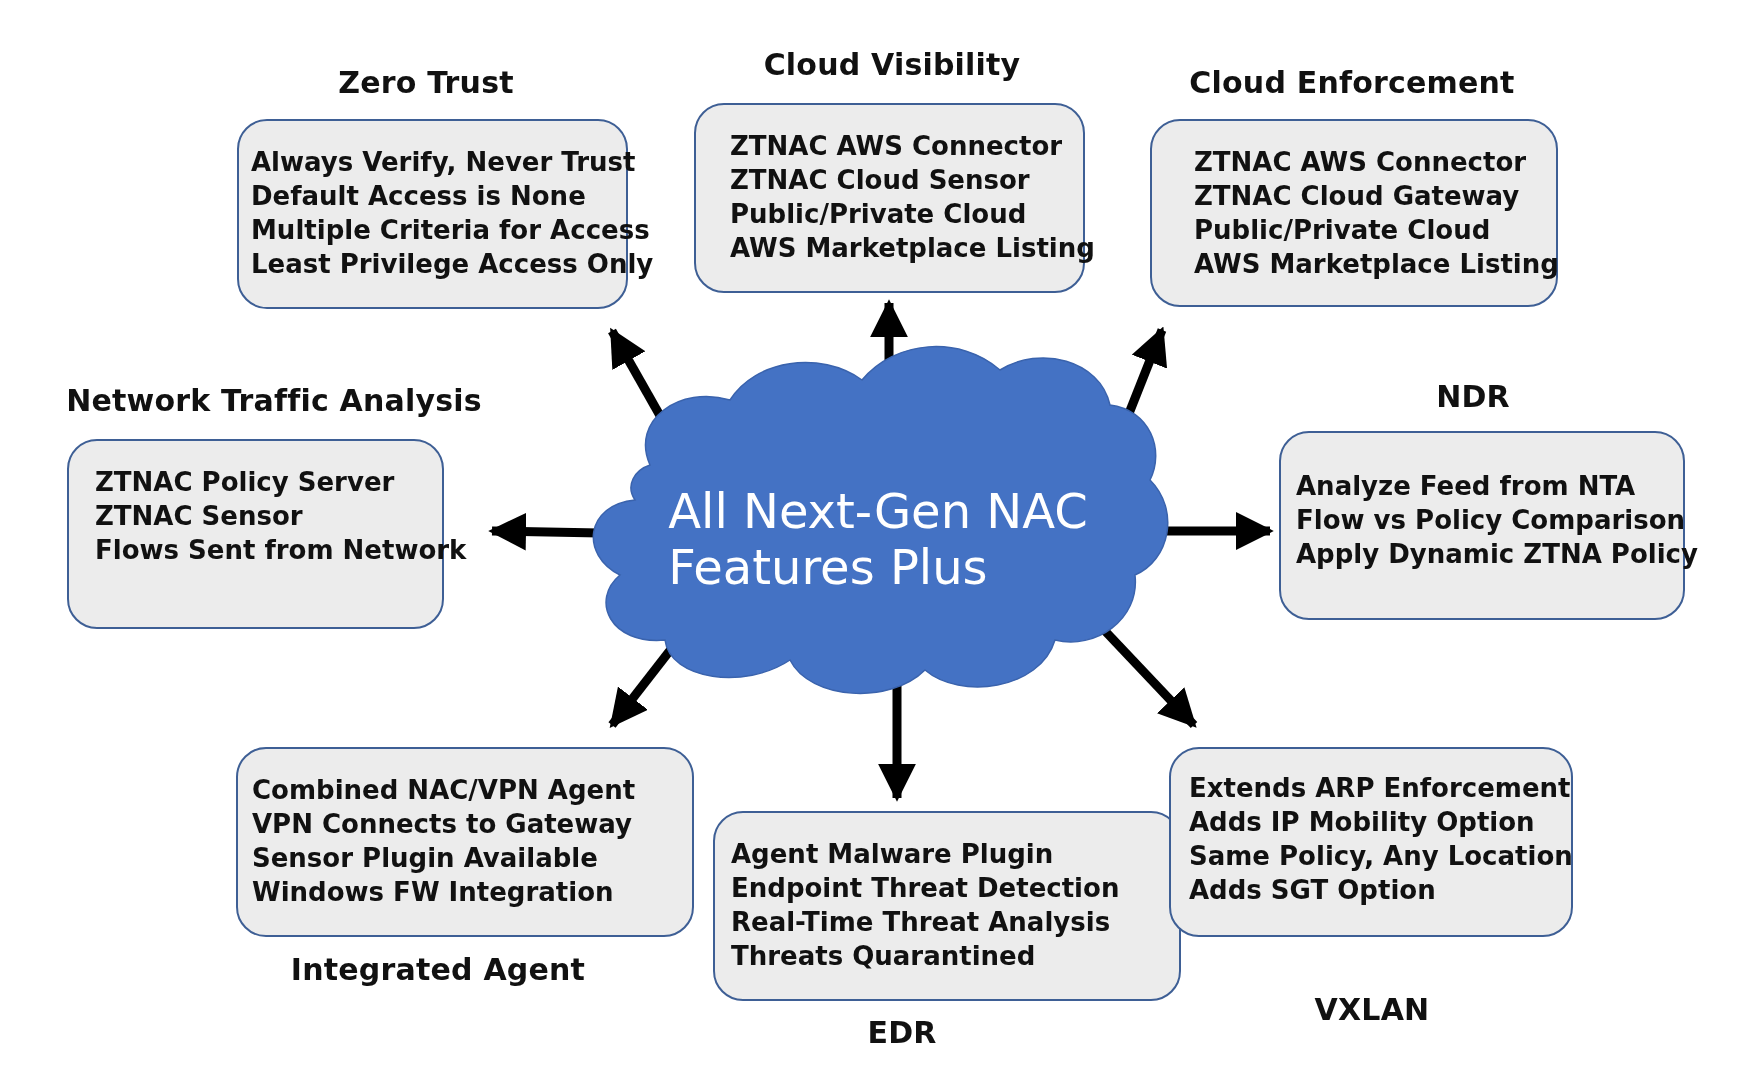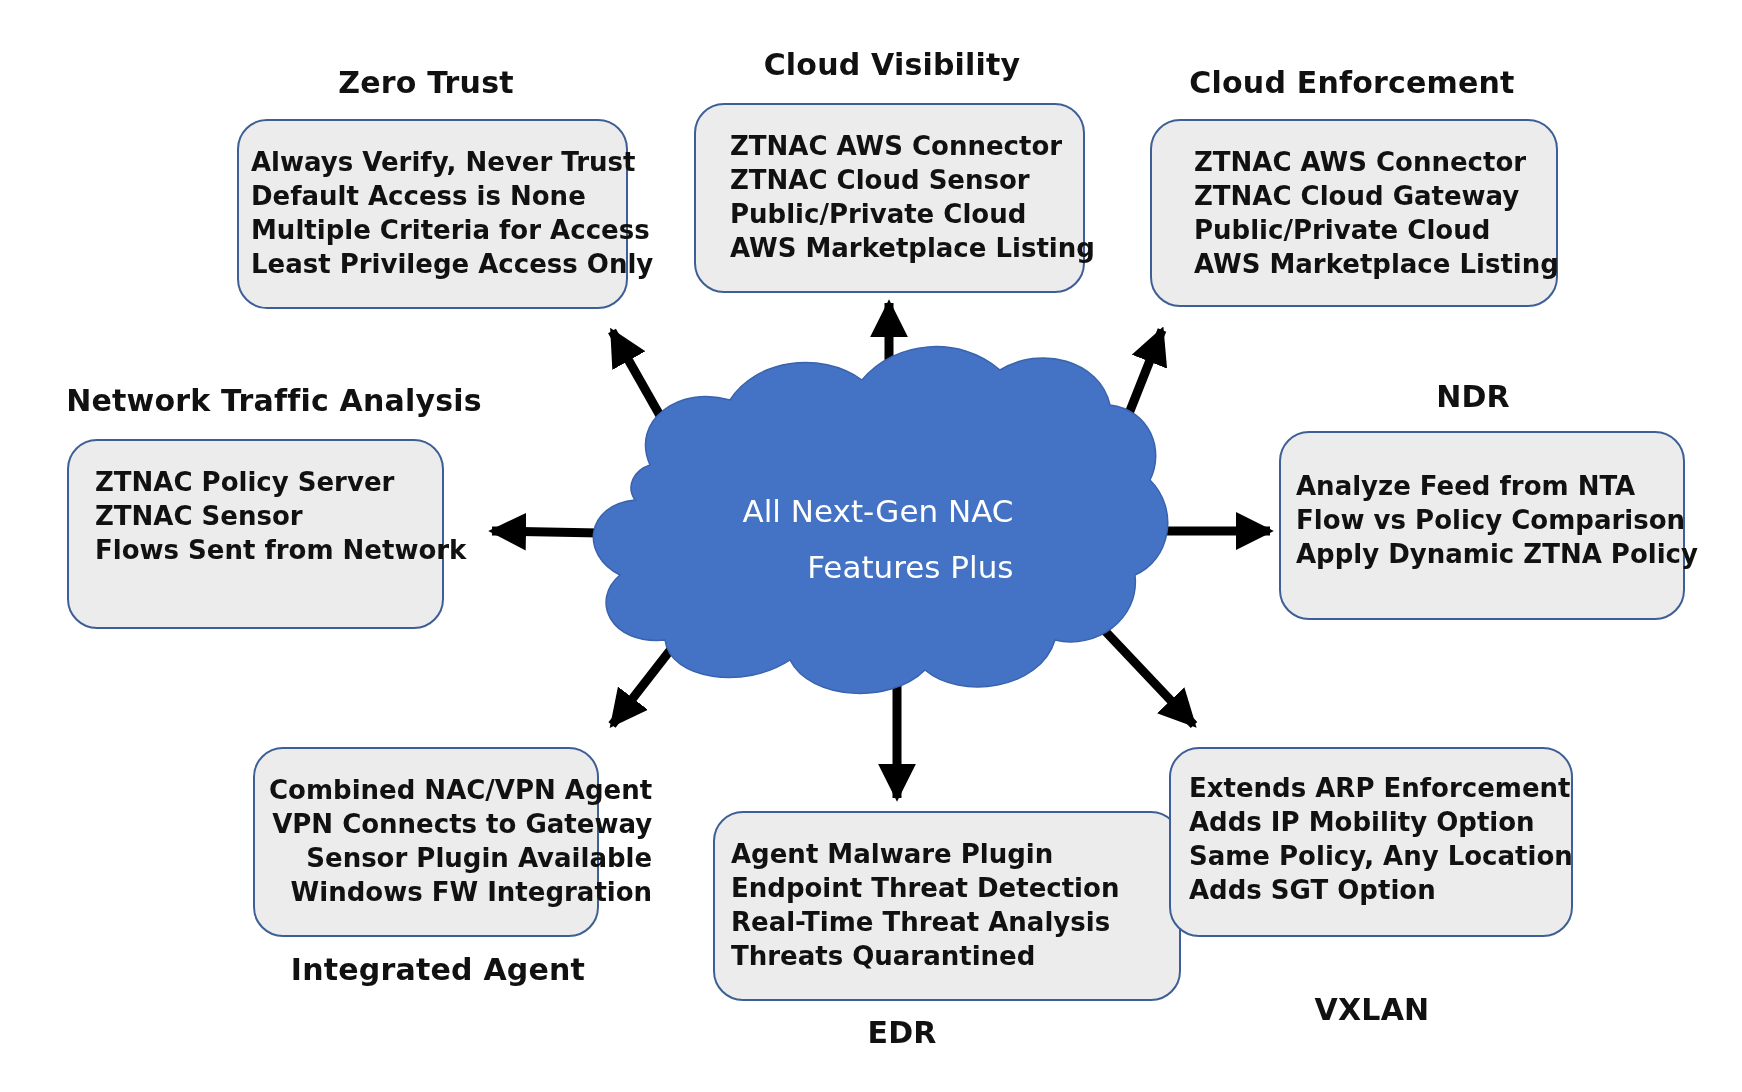--- a/index.html
+++ b/index.html
@@ -7,21 +7,21 @@
          font-family: "DejaVu Sans", sans-serif; }
   #arrows { position:absolute; left:0; top:0; width:1742px; height:1092px; }
   #cloud { position:absolute; left:0; top:0; width:1742px; height:1092px; }
   .title { position:absolute; transform:translate(-50%,-50%); white-space:nowrap;
            font-weight:bold; font-size:30px; color:#111; letter-spacing:0.2px; }
   .box { position:absolute; box-sizing:border-box; background:#ececec;
          border:2px solid #3e5f95; border-radius:30px; padding:0 0 0 0; }
   .box ul { list-style:none; margin:0; padding:0; position:absolute; }
   .box li { font-size:26px; line-height:34px; color:#111; white-space:nowrap; font-weight:600; }
   .cloud-text { position:absolute; left:878px; top:539px; transform:translate(-50%,-50%);
-                color:#ffffff; font-size:31px; line-height:56px; text-align:right; white-space:nowrap; }
+                color:#ffffff; font-size:48px; line-height:56px; text-align:left; white-space:nowrap; }
 </style>
 </head>
 <body>
 
 <svg id="arrows" xmlns="http://www.w3.org/2000/svg">
   <defs>
     <marker id="ah" viewBox="0 0 10 10" refX="9" refY="5" markerWidth="4.2" markerHeight="4.2" orient="auto" markerUnits="strokeWidth">
       <path d="M0,0 L10,5 L0,10 z" fill="#000"></path>
     </marker>
   </defs>
@@ -100,21 +100,21 @@
 
 <div class="title" style="left:1473px;top:396px;">NDR</div>
 <div class="box" style="left:1279px;top:431px;width:406px;height:189px;">
   <ul style="left:15px;top:36px;">
     <li>Analyze Feed from NTA</li>
     <li>Flow vs Policy Comparison</li>
     <li>Apply Dynamic ZTNA Policy</li>
   </ul>
 </div>
 
-<div class="box" style="left:253px;top:747px;width:346px;height:190px;text-align:right;">
+<div class="box" style="left:236px;top:747px;width:458px;height:190px;">
   <ul style="left:14px;top:24px;">
     <li>Combined NAC/VPN Agent</li>
     <li>VPN Connects to Gateway</li>
     <li>Sensor Plugin Available</li>
     <li>Windows FW Integration</li>
   </ul>
 </div>
 <div class="title" style="left:438px;top:969px;">Integrated Agent</div>
 
 <div class="box" style="left:713px;top:811px;width:468px;height:190px;">

